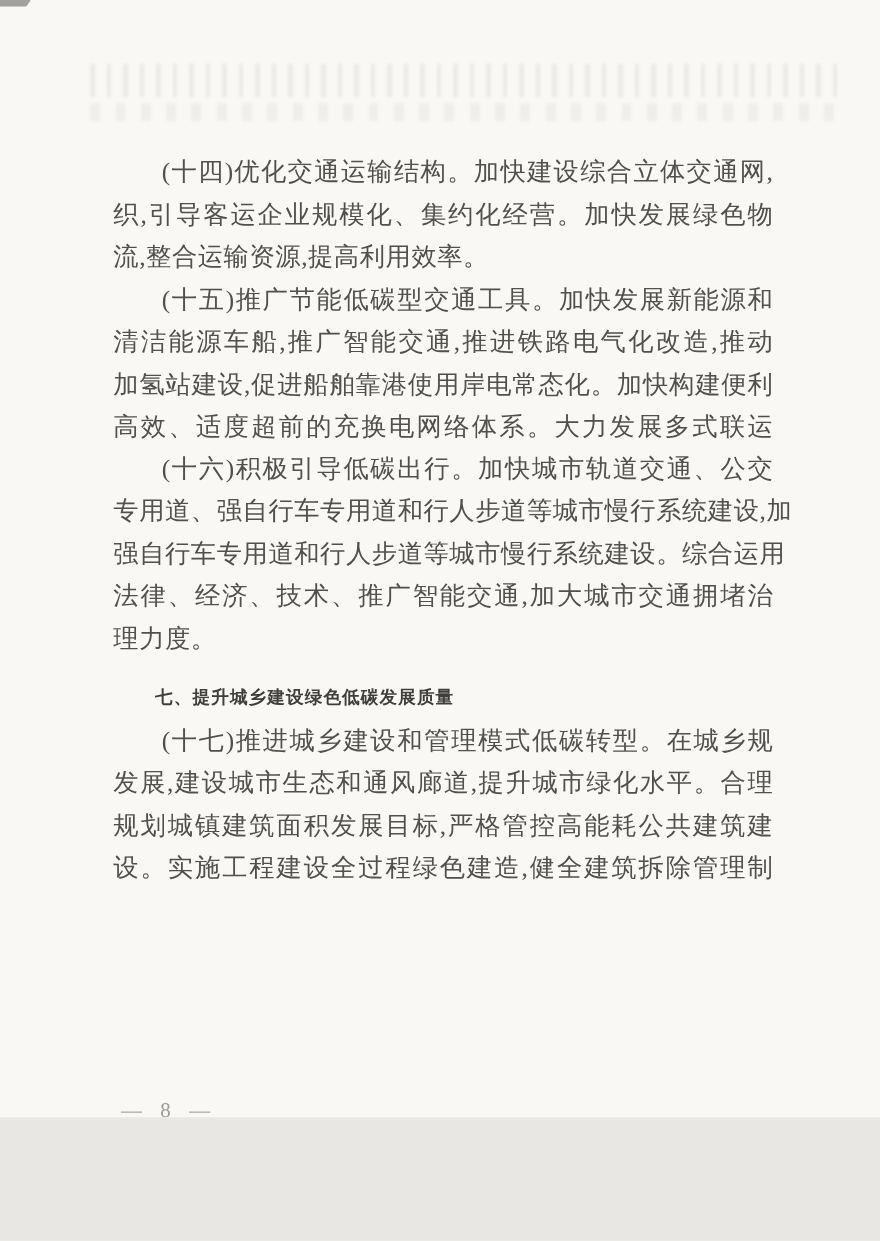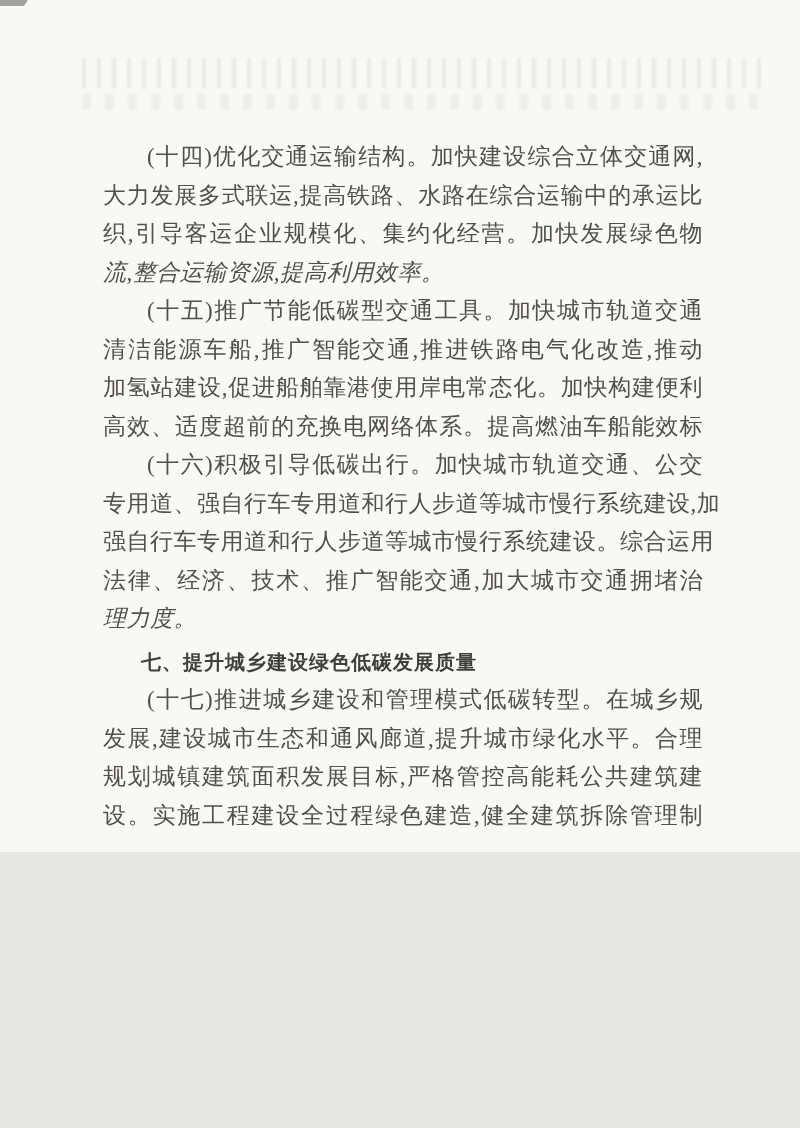--- a/index.html
+++ b/index.html
@@ -3,21 +3,21 @@
 <meta charset="utf-8">
 <style>
   html, body {
     margin: 0;
     padding: 0;
     background: #e8e7e4;
   }
   .page {
     position: relative;
     width: 800px;
-    height: 852px;
+    height: 1016px;
     margin: 0 auto;
     background: #f9f8f5;
     overflow: hidden;
     font-family: "Liberation Serif", "DejaVu Serif", serif;
   }
   
   .corner-artifact {
     position: absolute;
     left: -4px;
     top: 0;
@@ -76,26 +76,25 @@
     display: block;
     text-align: justify;
     text-align-last: justify;
     white-space: nowrap;
   }
   .line.first {
     text-indent: 44px;
   }
   .line.short {
     text-align-last: left;
-    font-style: italic;
   }
   .heading {
-    margin: 4px 0 0 0;
+    margin: 16px 0 0 0;
     padding-left: 38px;
-    font-size: 20px;
+    font-size: 16px;
     font-weight: bold;
     color: #403e3b;
     line-height: 38.5px;
     letter-spacing: 1px;
     white-space: nowrap;
   }
   .pageno {
     position: absolute;
     left: 110px;
     top: 999px;
@@ -110,30 +109,29 @@
 
 <div class="page">
 
   <div class="corner-artifact"></div>
   <div class="bleed bleed-top"></div>
 
   <div class="content">
 
     <p class="para">
       <span class="line first">(十四)优化交通运输结构。加快建设综合立体交通网,</span>
-      <span class="line">大力发展多式联运,提高铁路、水路在综合运输中的承运比</span>
       <span class="line">织,引导客运企业规模化、集约化经营。加快发展绿色物</span>
       <span class="line short">流,整合运输资源,提高利用效率。</span>
     </p>
 
     <p class="para">
-      <span class="line first">(十五)推广节能低碳型交通工具。加快城市轨道交通</span>
+      <span class="line first">(十五)推广节能低碳型交通工具。加快发展新能源和</span>
       <span class="line">清洁能源车船,推广智能交通,推进铁路电气化改造,推动</span>
       <span class="line">加氢站建设,促进船舶靠港使用岸电常态化。加快构建便利</span>
-      <span class="line">高效、适度超前的充换电网络体系。提高燃油车船能效标</span>
+      <span class="line">高效、适度超前的充换电网络体系。大力发展多式联运</span>
     </p>
 
     <p class="para">
       <span class="line first">(十六)积极引导低碳出行。加快城市轨道交通、公交</span>
       <span class="line">专用道、强自行车专用道和行人步道等城市慢行系统建设,加</span>
       <span class="line">强自行车专用道和行人步道等城市慢行系统建设。综合运用</span>
       <span class="line">法律、经济、技术、推广智能交通,加大城市交通拥堵治</span>
       <span class="line short">理力度。</span>
     </p>
 

